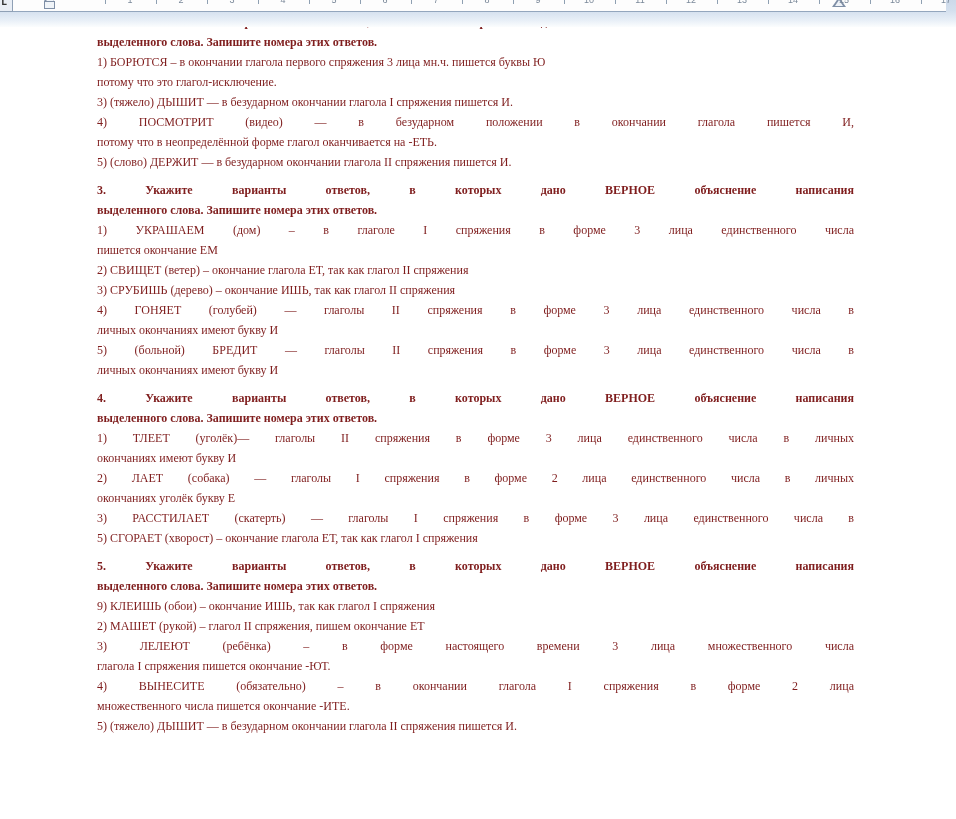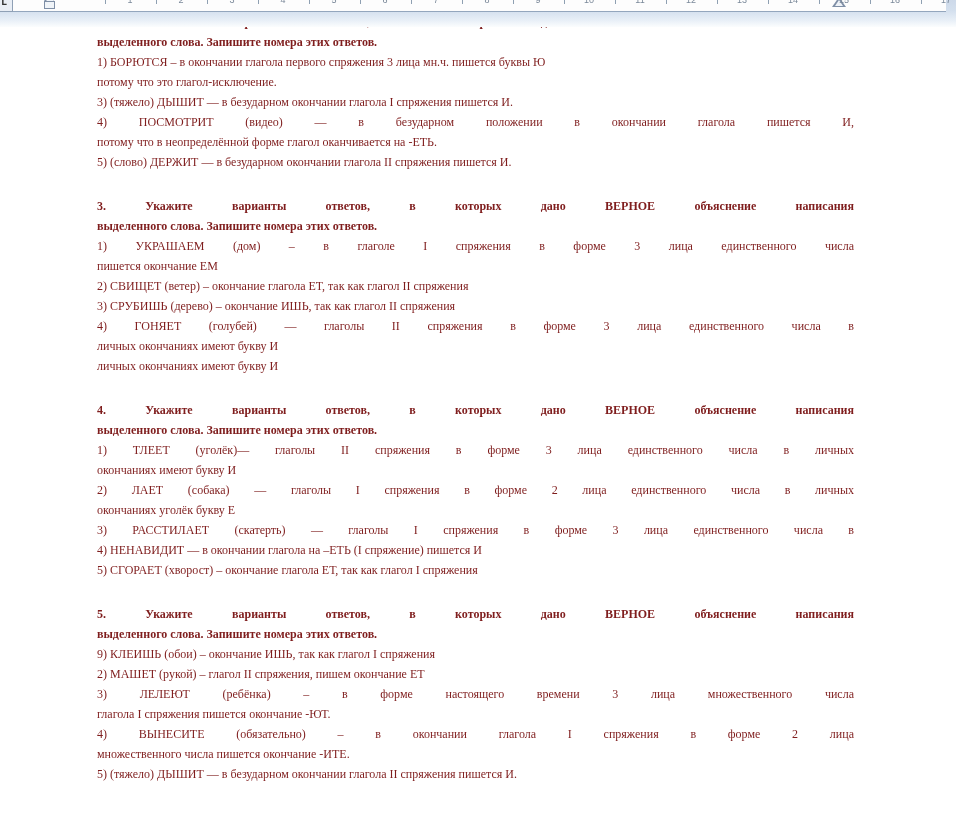--- a/index.html
+++ b/index.html
@@ -122,21 +122,21 @@
     line-height: 20px;
     text-align: left;
     white-space: nowrap;
   }
   .line.stretch {
     white-space: normal;
     text-align: justify;
     text-align-last: justify;
   }
   .line.bold { font-weight: bold; }
-  .line.qgap { margin-top: 24px; }
+  .line.qgap { margin-top: 8px; }
 </style>
 </head>
 <body>
 
 <div class="stage">
 
   <div class="chrome">
     <div class="ruler-strip" id="ruler-strip">
 
       <div class="indent-left">
@@ -196,29 +196,29 @@
       <div class="line">потому что в неопределённой форме глагол оканчивается на -ЕТЬ.</div>
       <div class="line">5) (слово) ДЕРЖИТ — в безударном окончании глагола II спряжения пишется И.</div>
       <div class="line bold stretch qgap">3. Укажите варианты ответов, в которых дано ВЕРНОЕ объяснение написания</div>
       <div class="line bold">выделенного слова. Запишите номера этих ответов.</div>
       <div class="line stretch">1) УКРАШАЕМ (дом) – в глаголе I спряжения в форме 3 лица единственного числа</div>
       <div class="line">пишется окончание ЕМ</div>
       <div class="line">2) СВИЩЕТ (ветер) – окончание глагола ЕТ, так как глагол II спряжения</div>
       <div class="line">3) СРУБИШЬ (дерево) – окончание ИШЬ, так как глагол II спряжения</div>
       <div class="line stretch">4) ГОНЯЕТ (голубей) — глаголы II спряжения в форме 3 лица единственного числа в</div>
       <div class="line">личных окончаниях имеют букву И</div>
+      <div class="line stretch">5) (больной) БРЕДИТ — глаголы II спряжения в форме 3 лица единственного числа в</div>
       <div class="line">личных окончаниях имеют букву И</div>
       <div class="line bold stretch qgap">4. Укажите варианты ответов, в которых дано ВЕРНОЕ объяснение написания</div>
       <div class="line bold">выделенного слова. Запишите номера этих ответов.</div>
       <div class="line stretch">1) ТЛЕЕТ (уголёк)— глаголы II спряжения в форме 3 лица единственного числа в личных</div>
       <div class="line">окончаниях имеют букву И</div>
       <div class="line stretch">2) ЛАЕТ (собака) — глаголы I спряжения в форме 2 лица единственного числа в личных</div>
       <div class="line">окончаниях уголёк букву Е</div>
       <div class="line stretch">3) РАССТИЛАЕТ (скатерть) — глаголы I спряжения в форме 3 лица единственного числа в</div>
-      <div class="line">4) НЕНАВИДИТ — в окончании глагола на –ЕТЬ (I спряжение) пишется И</div>
       <div class="line">5) СГОРАЕТ (хворост) – окончание глагола ЕТ, так как глагол I спряжения</div>
       <div class="line bold stretch qgap">5. Укажите варианты ответов, в которых дано ВЕРНОЕ объяснение написания</div>
       <div class="line bold">выделенного слова. Запишите номера этих ответов.</div>
       <div class="line">9) КЛЕИШЬ (обои) – окончание ИШЬ, так как глагол I спряжения</div>
       <div class="line">2) МАШЕТ (рукой) – глагол II спряжения, пишем окончание ЕТ</div>
       <div class="line stretch">3) ЛЕЛЕЮТ (ребёнка) – в форме настоящего времени 3 лица множественного числа</div>
       <div class="line">глагола I спряжения пишется окончание -ЮТ.</div>
       <div class="line stretch">4) ВЫНЕСИТЕ (обязательно) – в окончании глагола I спряжения в форме 2 лица</div>
       <div class="line">множественного числа пишется окончание -ИТЕ.</div>
       <div class="line">5) (тяжело) ДЫШИТ — в безударном окончании глагола II спряжения пишется И.</div>

